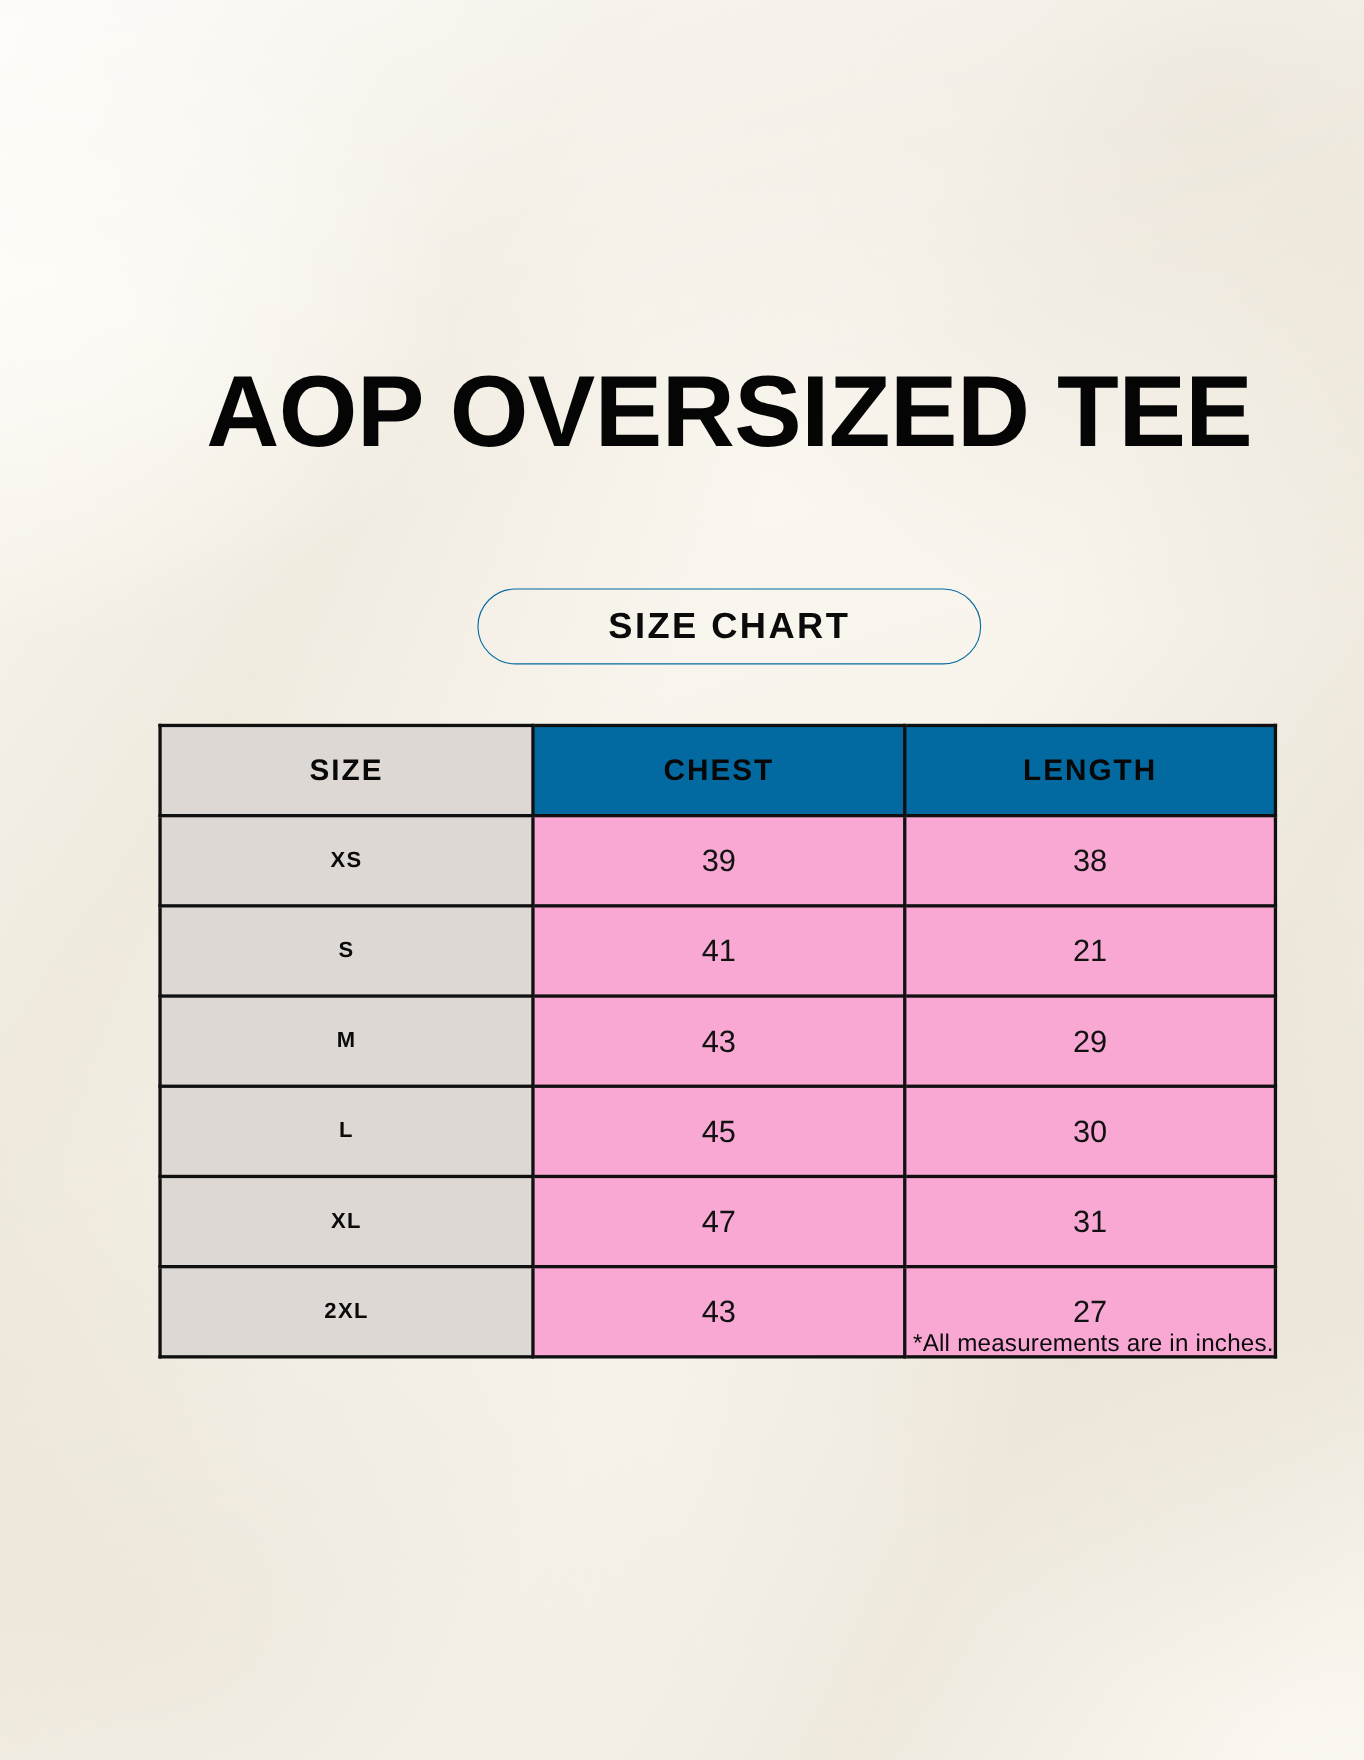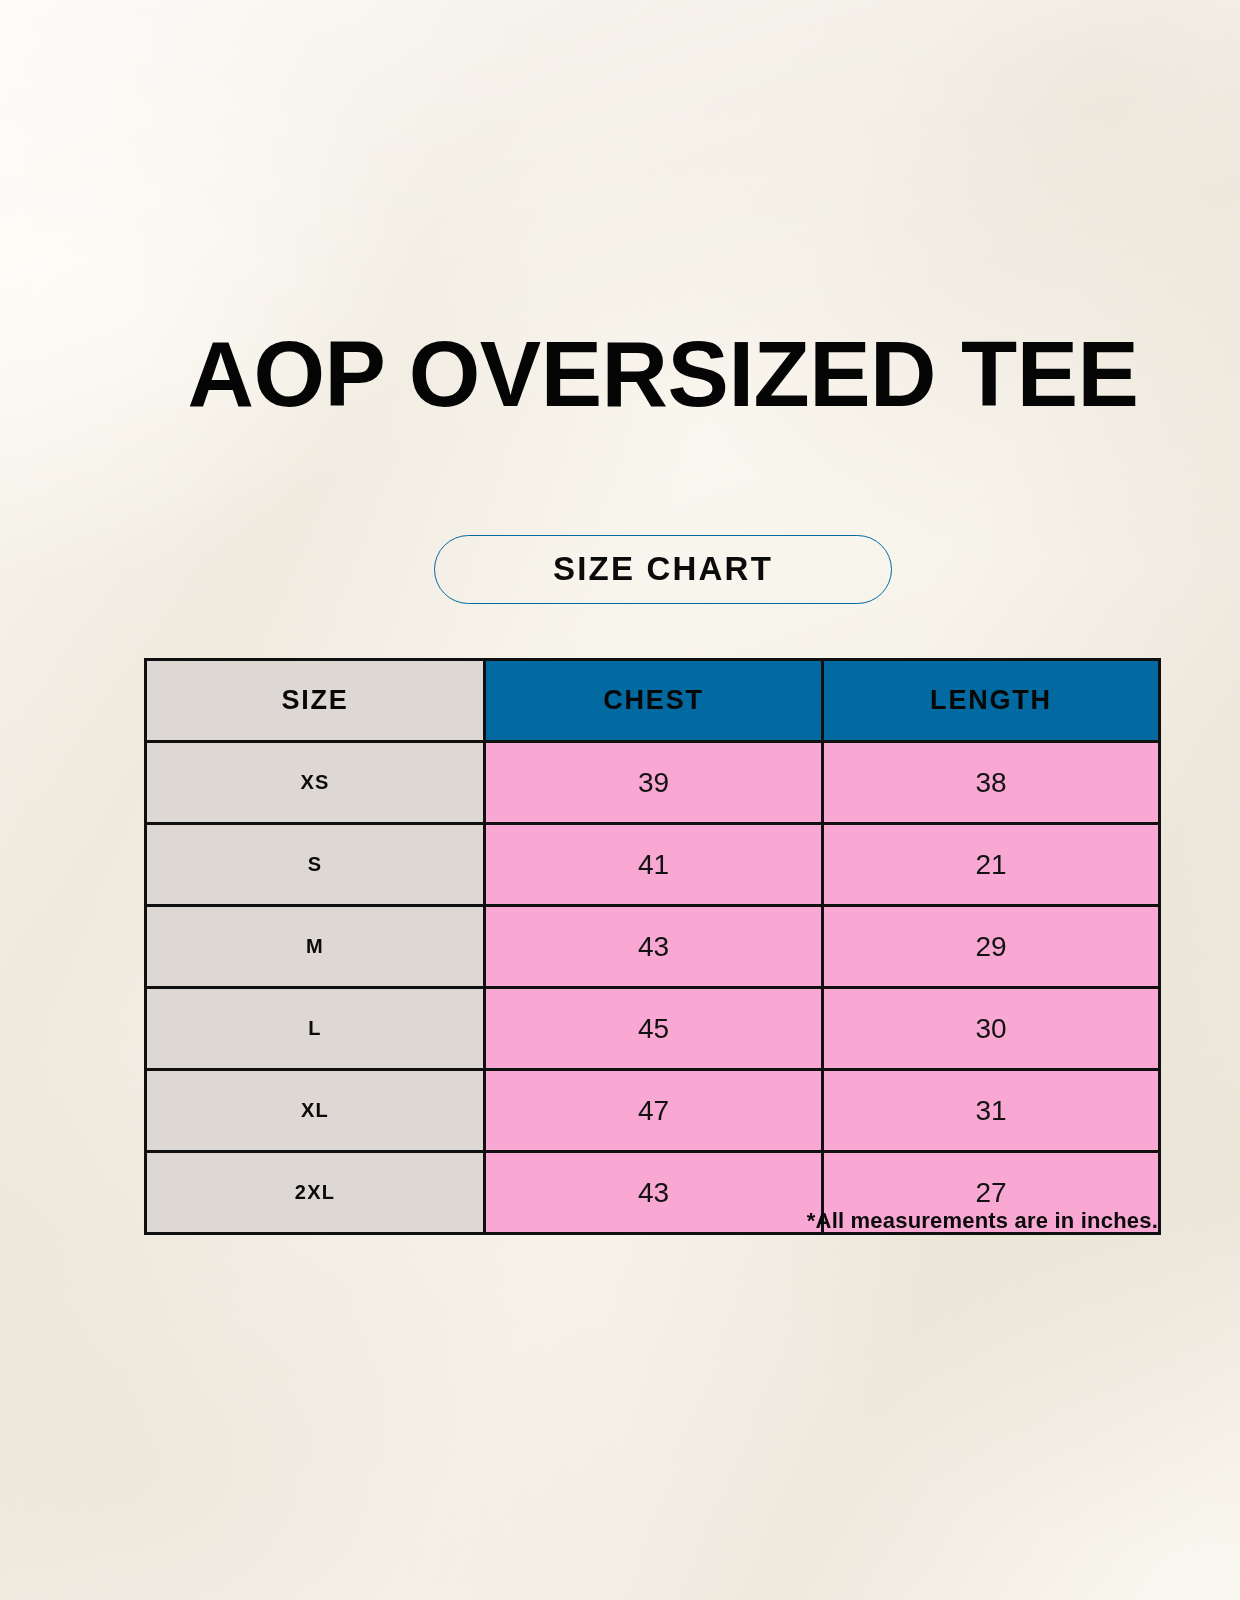--- a/index.html
+++ b/index.html
@@ -153,21 +153,21 @@
     font-weight: 400;
   }
 
   .footnote {
     position: absolute;
     left: 101px;
     top: 1208px;
     width: 1014px;
     text-align: right;
     font-size: 22px;
-    font-weight: 700;
+    font-weight: 400;
     letter-spacing: 0.2px;
     color: #0b0b0b;
   }
 </style>
 </head>
 <body>
 
 <div class="page">
 
   <div class="tex tex-a"></div>

